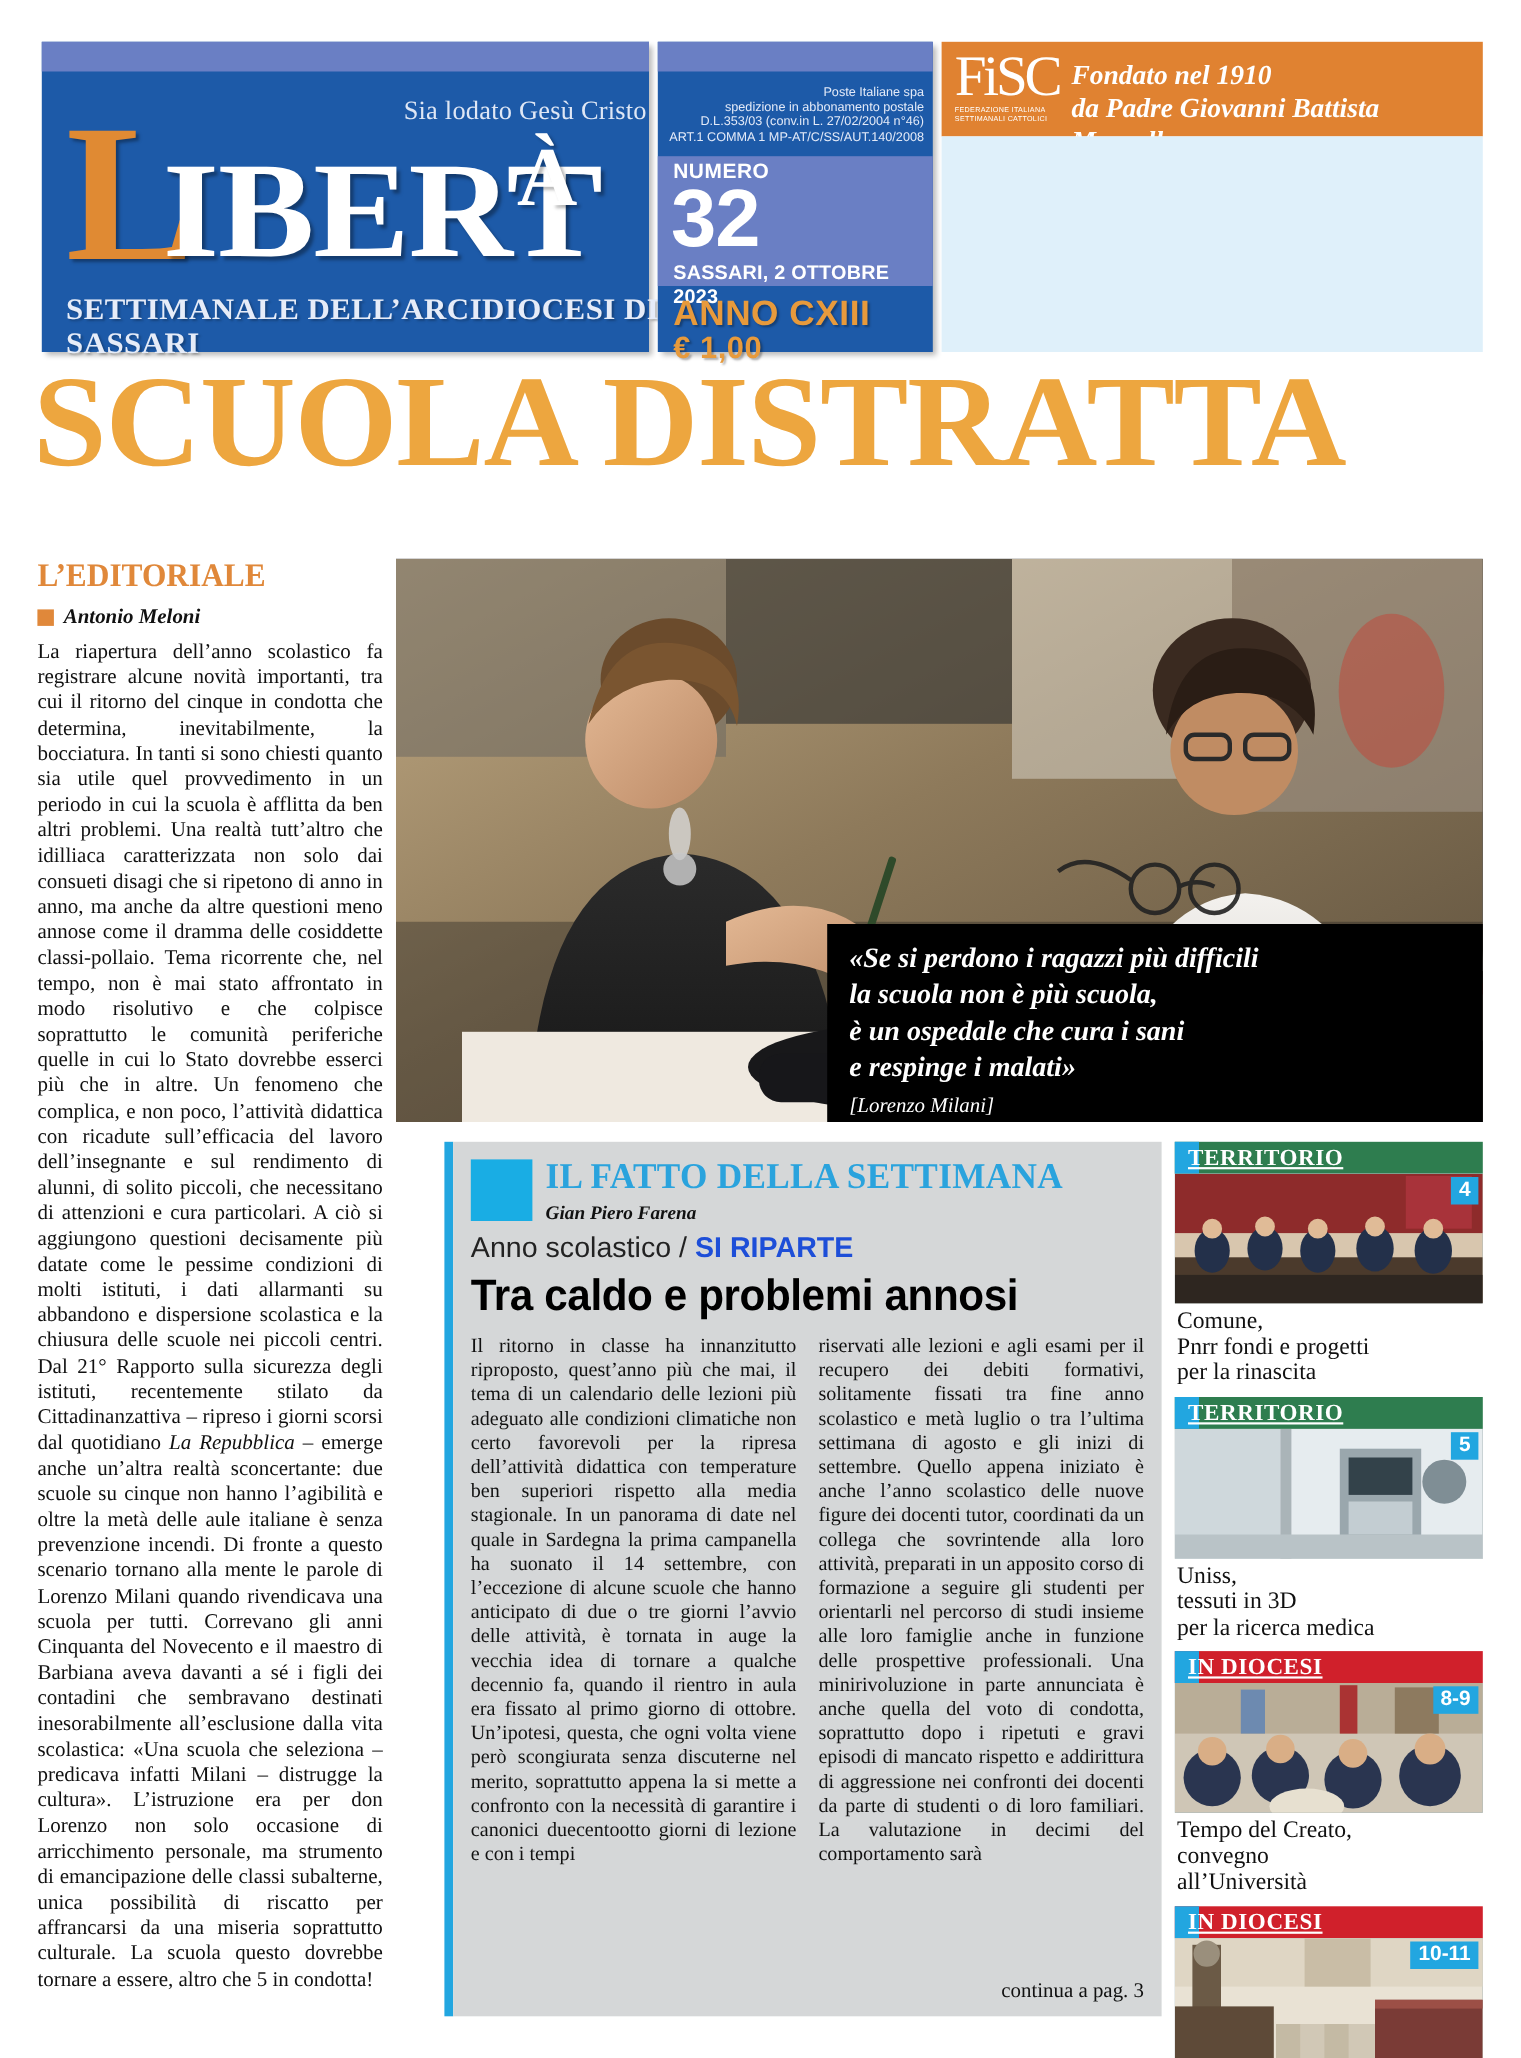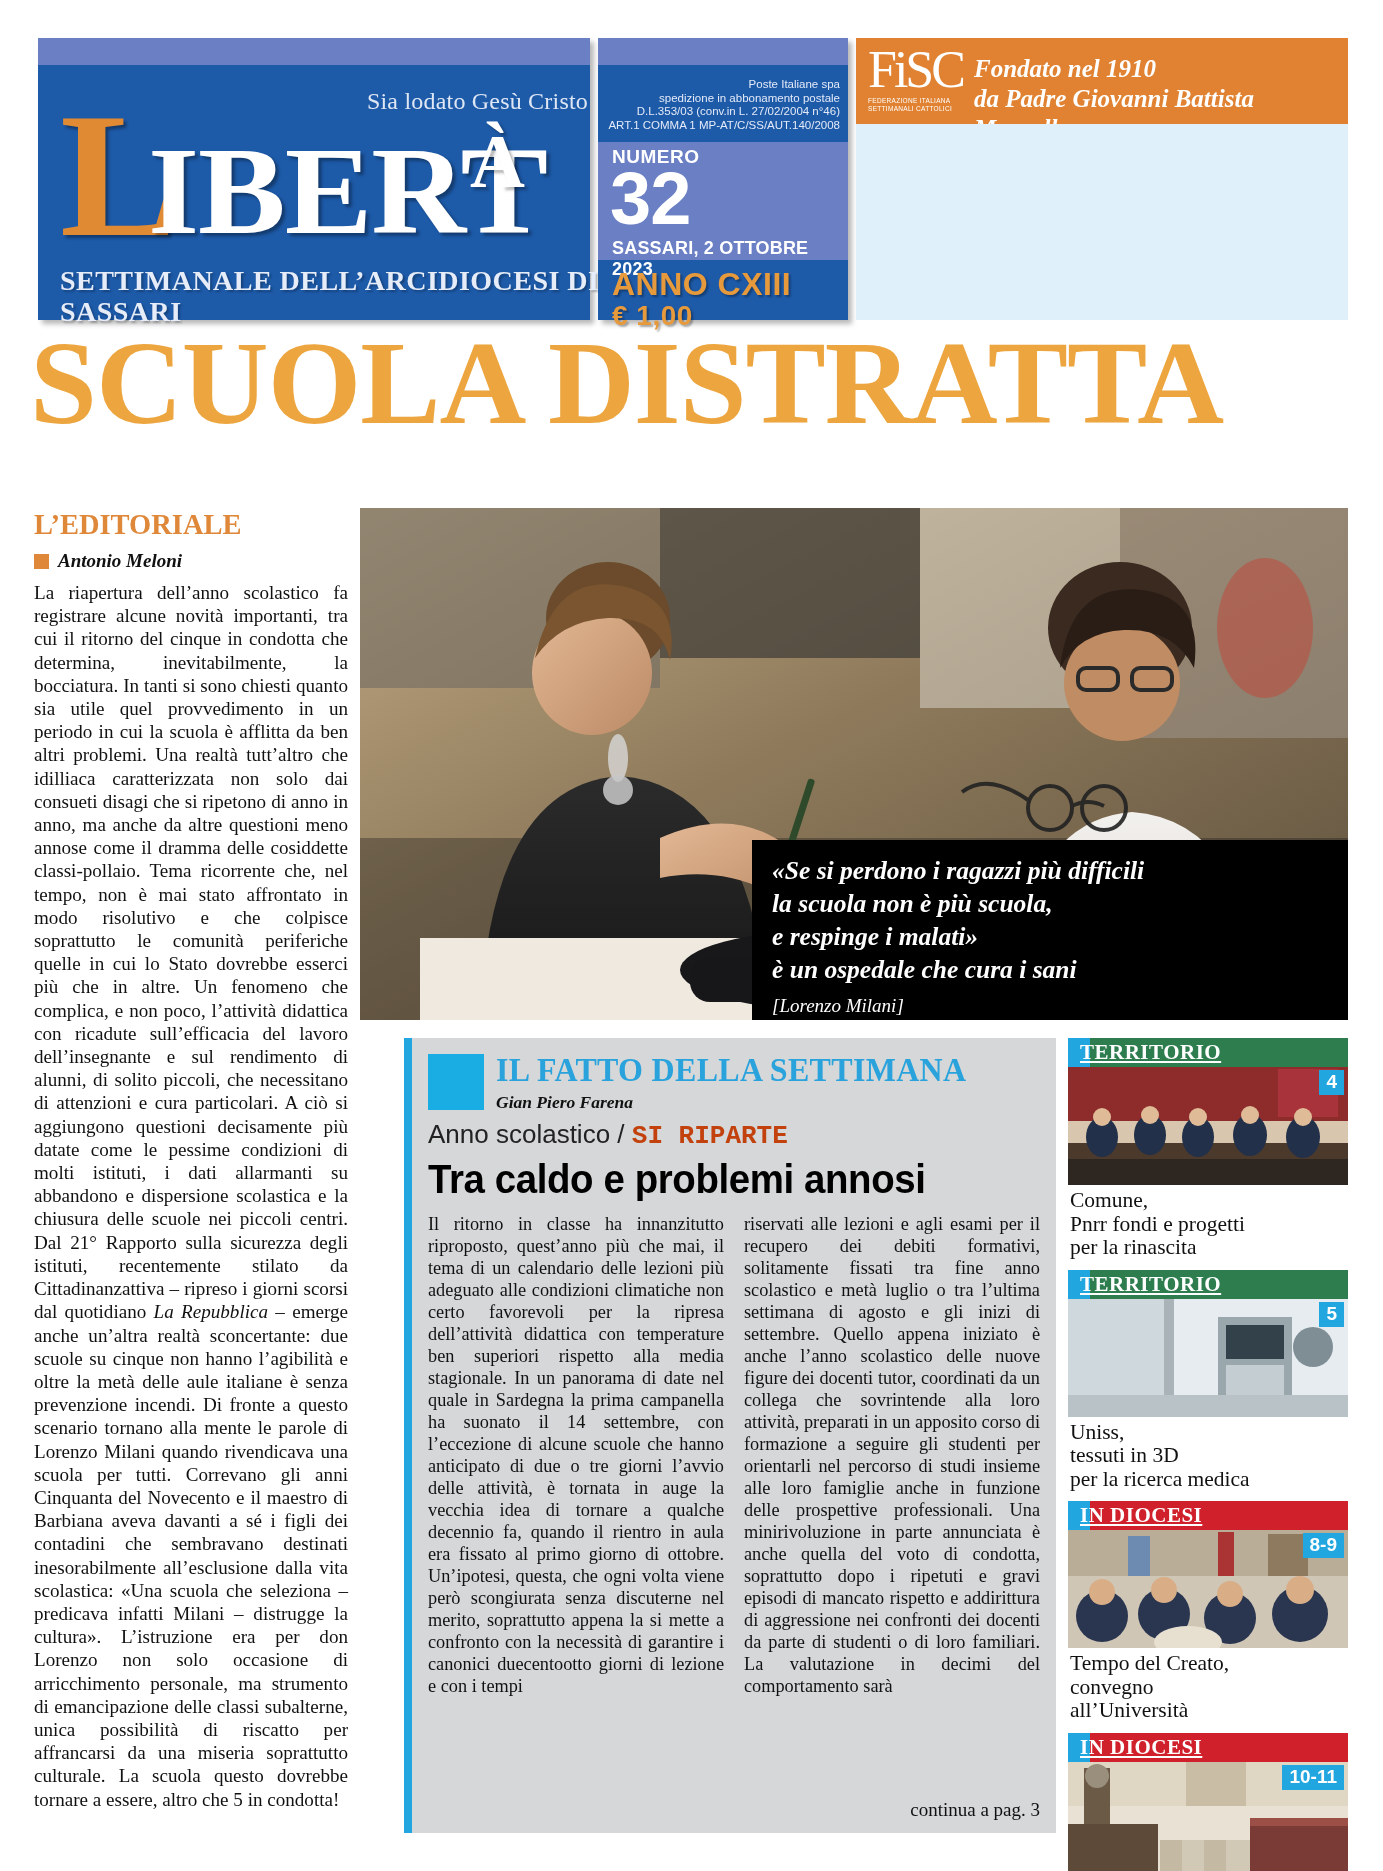--- a/index.html
+++ b/index.html
@@ -85,21 +85,21 @@
   .fatto{position:absolute;left:412px;top:1038px;width:644px;height:795px;background:#d5d7d8;
          box-sizing:border-box;padding:14px 14px 0 16px;}
   .fatto-rule{position:absolute;left:404px;top:1038px;width:8px;height:795px;background:#22a6e0;}
   .fatto-head{display:flex;align-items:flex-start;gap:12px;}
   .fatto-sq{width:56px;height:56px;background:#19ade4;flex:0 0 auto;margin-top:2px;}
   .fatto-title{color:#2aa3dd;font-family:"Liberation Serif",serif;font-weight:700;font-size:33px;
           line-height:36px;letter-spacing:.3px;transform:scaleX(.97);transform-origin:left top;}
   .fatto-author{font-family:"Liberation Serif",serif;font-style:italic;font-weight:700;font-size:17.5px;
           margin-top:4px;color:#111;}
   .fatto-kicker{margin-top:6px;font-family:"Liberation Sans",sans-serif;font-size:26px;color:#222;}
-  .fatto-kicker b{color:#c2410c;font-weight:700;font-family:Liberation Mono, monospace;}
+  .fatto-kicker b{color:#1d4ed8;font-weight:700;}
   .fatto-h1{margin-top:6px;font-family:"Liberation Sans",sans-serif;font-weight:700;font-size:40px;
           line-height:44px;color:#000;letter-spacing:-.4px;transform:scaleX(.96);transform-origin:left top;}
   .fatto-cols{margin-top:12px;display:flex;gap:20px;}
   .fatto-col{width:296px;font-family:"Liberation Serif",serif;font-size:18.3px;line-height:22px;
           text-align:justify;hyphens:auto;}
   .continua{position:absolute;right:16px;bottom:12px;font-family:"Liberation Serif",serif;
           font-size:19px;color:#111;}
 
   
   .sidebar{position:absolute;left:1068px;top:1038px;width:280px;}
@@ -241,22 +241,22 @@
         <path d="M712 298 q16 -8 32 0"></path>
           <path d="M668 292 q-40 -28 -66 -8"></path>
       </g>
     </svg>
   </div>
 
   <div class="quote">
     <div class="qt">
       <div>«Se si perdono i ragazzi più difficili</div>
       <div>la scuola non è più scuola,</div>
+      <div>è un ospedale che cura i sani</div>
       <div>e respinge i malati»</div>
-      <div>è un ospedale che cura i sani</div>
     </div>
     <div class="qa">[Lorenzo Milani]</div>
   </div>
 
   <div class="fatto-rule"></div>
   <div class="fatto">
     <div class="fatto-head">
       <span class="fatto-sq"></span>
       <div>
         <div class="fatto-title">IL FATTO DELLA SETTIMANA</div>

